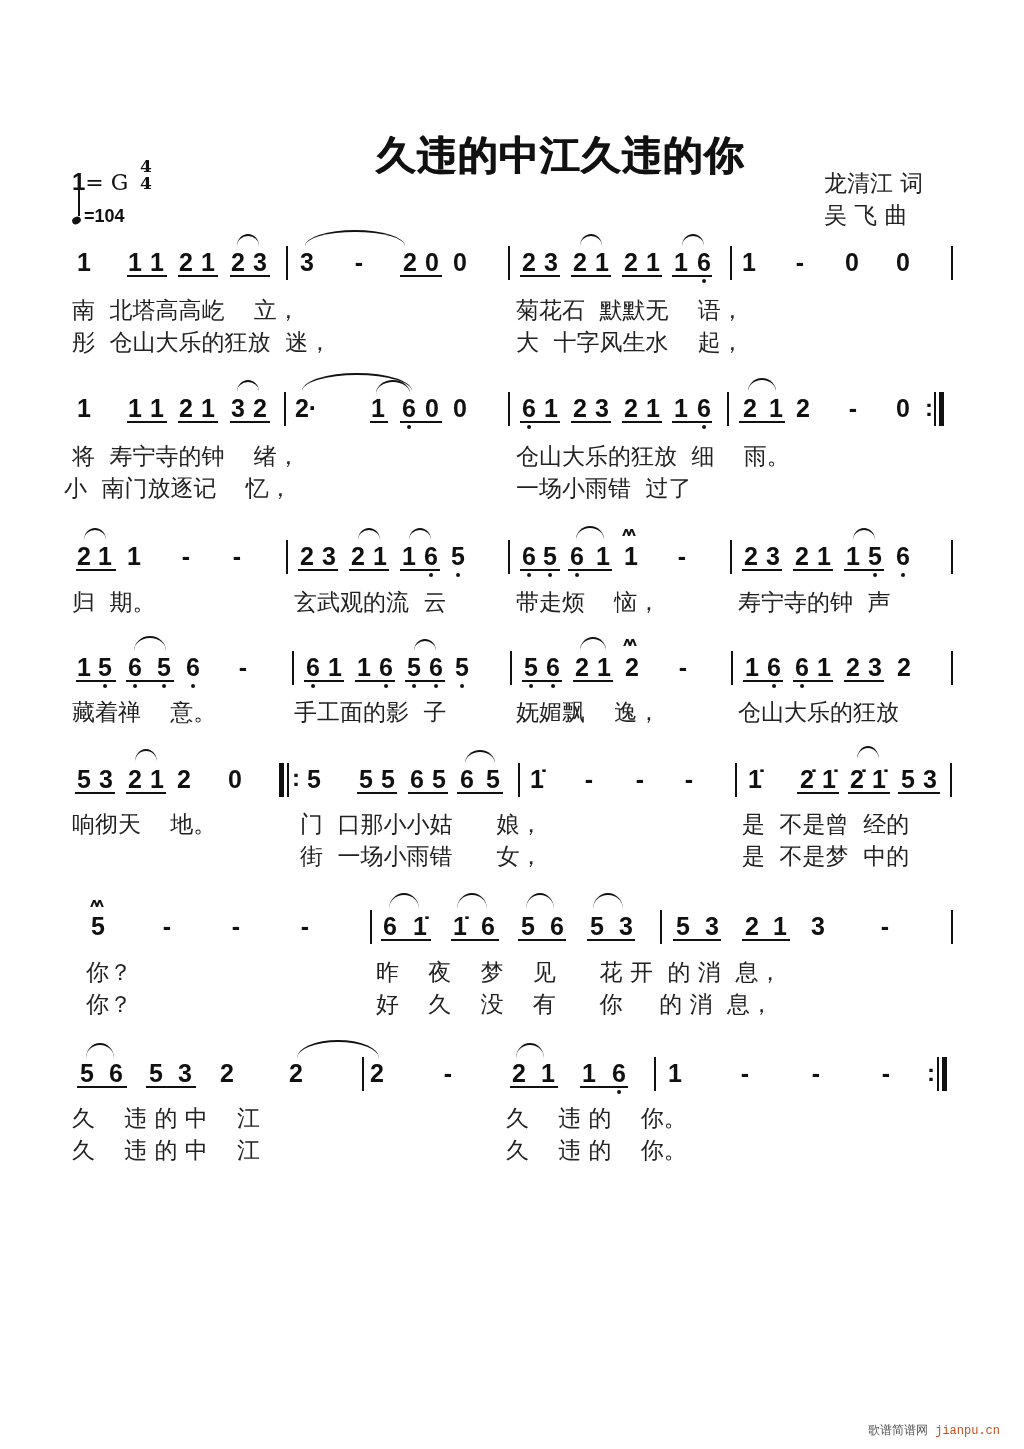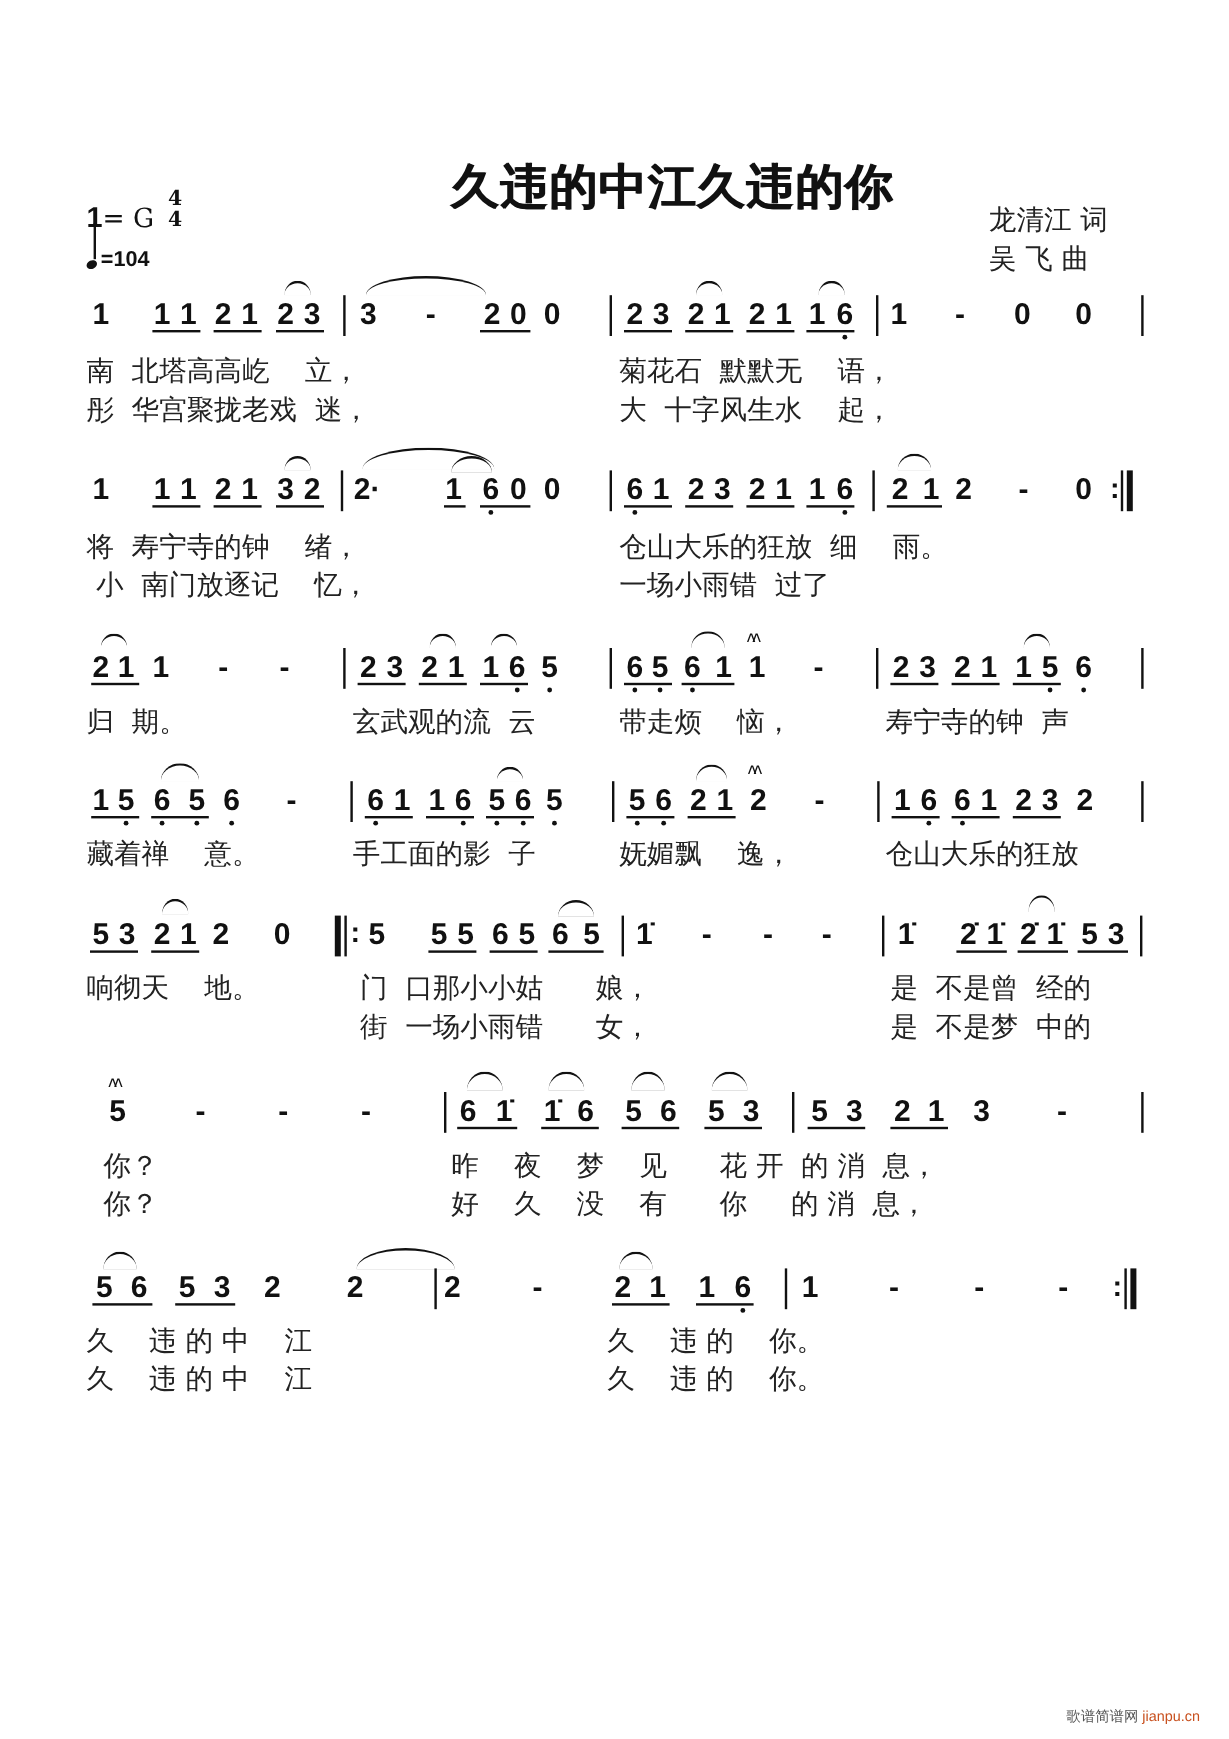--- a/index.html
+++ b/index.html
@@ -13,23 +13,23 @@
   .tempo { left:72px; top:206px; font-family:"Liberation Sans", sans-serif; font-weight:bold; font-size:18px; }
   .tempo .stem { position:absolute; left:6px; top:-20px; width:2px; height:30px; background:#111; }
   .tempo .head { display:inline-block; width:9px; height:7px; border-radius:50%; background:#111; transform:rotate(-25deg); margin-right:3px; vertical-align:-2px; }
   .n { position:absolute; font-family:"Liberation Sans", sans-serif; font-weight:bold; font-size:25px; line-height:30px; transform:translateX(-50%); white-space:nowrap; }
   .n.dl::after { content:""; position:absolute; left:50%; bottom:-6px; width:4px; height:4px; margin-left:-2px; border-radius:50%; background:#111; }
   .ul { position:absolute; height:2px; background:#111; }
   .bar { position:absolute; width:2px; height:34px; background:#111; }
   .dbar { position:absolute; height:34px; border-left:2px solid #111; border-right:5px solid #111; width:3px; }
   .rep { position:absolute; font-family:"Liberation Sans", sans-serif; font-weight:bold; font-size:24px; }
   .arc { position:absolute; border-top:2px solid #111; border-radius:50% 50% 0 0 / 100% 100% 0 0; }
-  .tr { position:absolute; font-size:13px; font-weight:normal; letter-spacing:-3px; }
+  .tr { position:absolute; font-size:13px; font-weight:bold; letter-spacing:-3px; }
   .ly { position:absolute; font-family:"DejaVu Serif", serif; font-size:23px; line-height:28px; white-space:pre; color:#222; }
-  .wm { right:24px; bottom:10px; font-size:12px; color:#555; font-family:Liberation Sans, sans-serif; }
+  .wm { right:24px; bottom:10px; font-size:12px; color:#555; font-family:Liberation Mono, monospace; }
   .wm span { color:#c8501e; }
 </style>
 </head>
 <body>
 
 <div class="abs title">久违的中江久违的你</div>
 
 <div class="abs key"><b>1</b><span>= G</span></div>
 <div class="abs ts">
   <div>4</div>
@@ -75,21 +75,21 @@
   <div class="ul" style="left:672px;top:275px;width:40px"></div>
   <div class="arc" style="left:580px;top:234px;width:22px;height:10px"></div>
   <div class="arc" style="left:682px;top:234px;width:22px;height:10px"></div>
   <div class="bar" style="left:730px;top:246px"></div>
   <div class="n" style="left:749px;top:247px">1</div>
   <div class="n" style="left:800px;top:247px">-</div>
   <div class="n" style="left:852px;top:247px">0</div>
   <div class="n" style="left:903px;top:247px">0</div>
   <div class="bar" style="left:951px;top:246px"></div>
   <div class="ly" style="left:72px;top:296px">南  北塔高高屹    立，</div>
-  <div class="ly" style="left:72px;top:328px">彤  华宫聚拢老戏  迷，</div>
+  <div class="ly" style="left:72px;top:328px">彤  仓山大乐的狂放  迷，</div>
   <div class="ly" style="left:516px;top:296px">菊花石  默默无    语，</div>
   <div class="ly" style="left:516px;top:328px">大  十字风生水    起，</div>
 </div>
 
 <div>
   <div class="n" style="left:84px;top:393px">1</div>
   <div class="n" style="left:135px;top:393px">1</div>
   <div class="n" style="left:157px;top:393px">1</div>
   <div class="n" style="left:186px;top:393px">2</div>
   <div class="n" style="left:208px;top:393px">1</div>
@@ -126,21 +126,21 @@
   <div class="n" style="left:750px;top:393px">2</div>
   <div class="n" style="left:776px;top:393px">1</div>
   <div class="ul" style="left:739px;top:421px;width:46px"></div>
   <div class="arc" style="left:748px;top:378px;width:28px;height:12px"></div>
   <div class="n" style="left:803px;top:393px">2</div>
   <div class="n" style="left:853px;top:393px">-</div>
   <div class="n" style="left:903px;top:393px">0</div>
   <div class="rep" style="left:925px;top:393px;line-height:30px">:</div>
   <div class="dbar" style="left:934px;top:392px"></div>
   <div class="ly" style="left:72px;top:442px">将  寿宁寺的钟    绪，</div>
-  <div class="ly" style="left:80px;top:474px">小  南门放逐记    忆，</div>
+  <div class="ly" style="left:64px;top:474px">小  南门放逐记    忆，</div>
   <div class="ly" style="left:516px;top:442px">仓山大乐的狂放  细    雨。</div>
   <div class="ly" style="left:516px;top:474px">一场小雨错  过了</div>
 </div>
 
 <div>
   <div class="n" style="left:84px;top:541px">2</div>
   <div class="n" style="left:105px;top:541px">1</div>
   <div class="ul" style="left:76px;top:569px;width:40px"></div>
   <div class="arc" style="left:84px;top:528px;width:22px;height:10px"></div>
   <div class="n" style="left:134px;top:541px">1</div>

